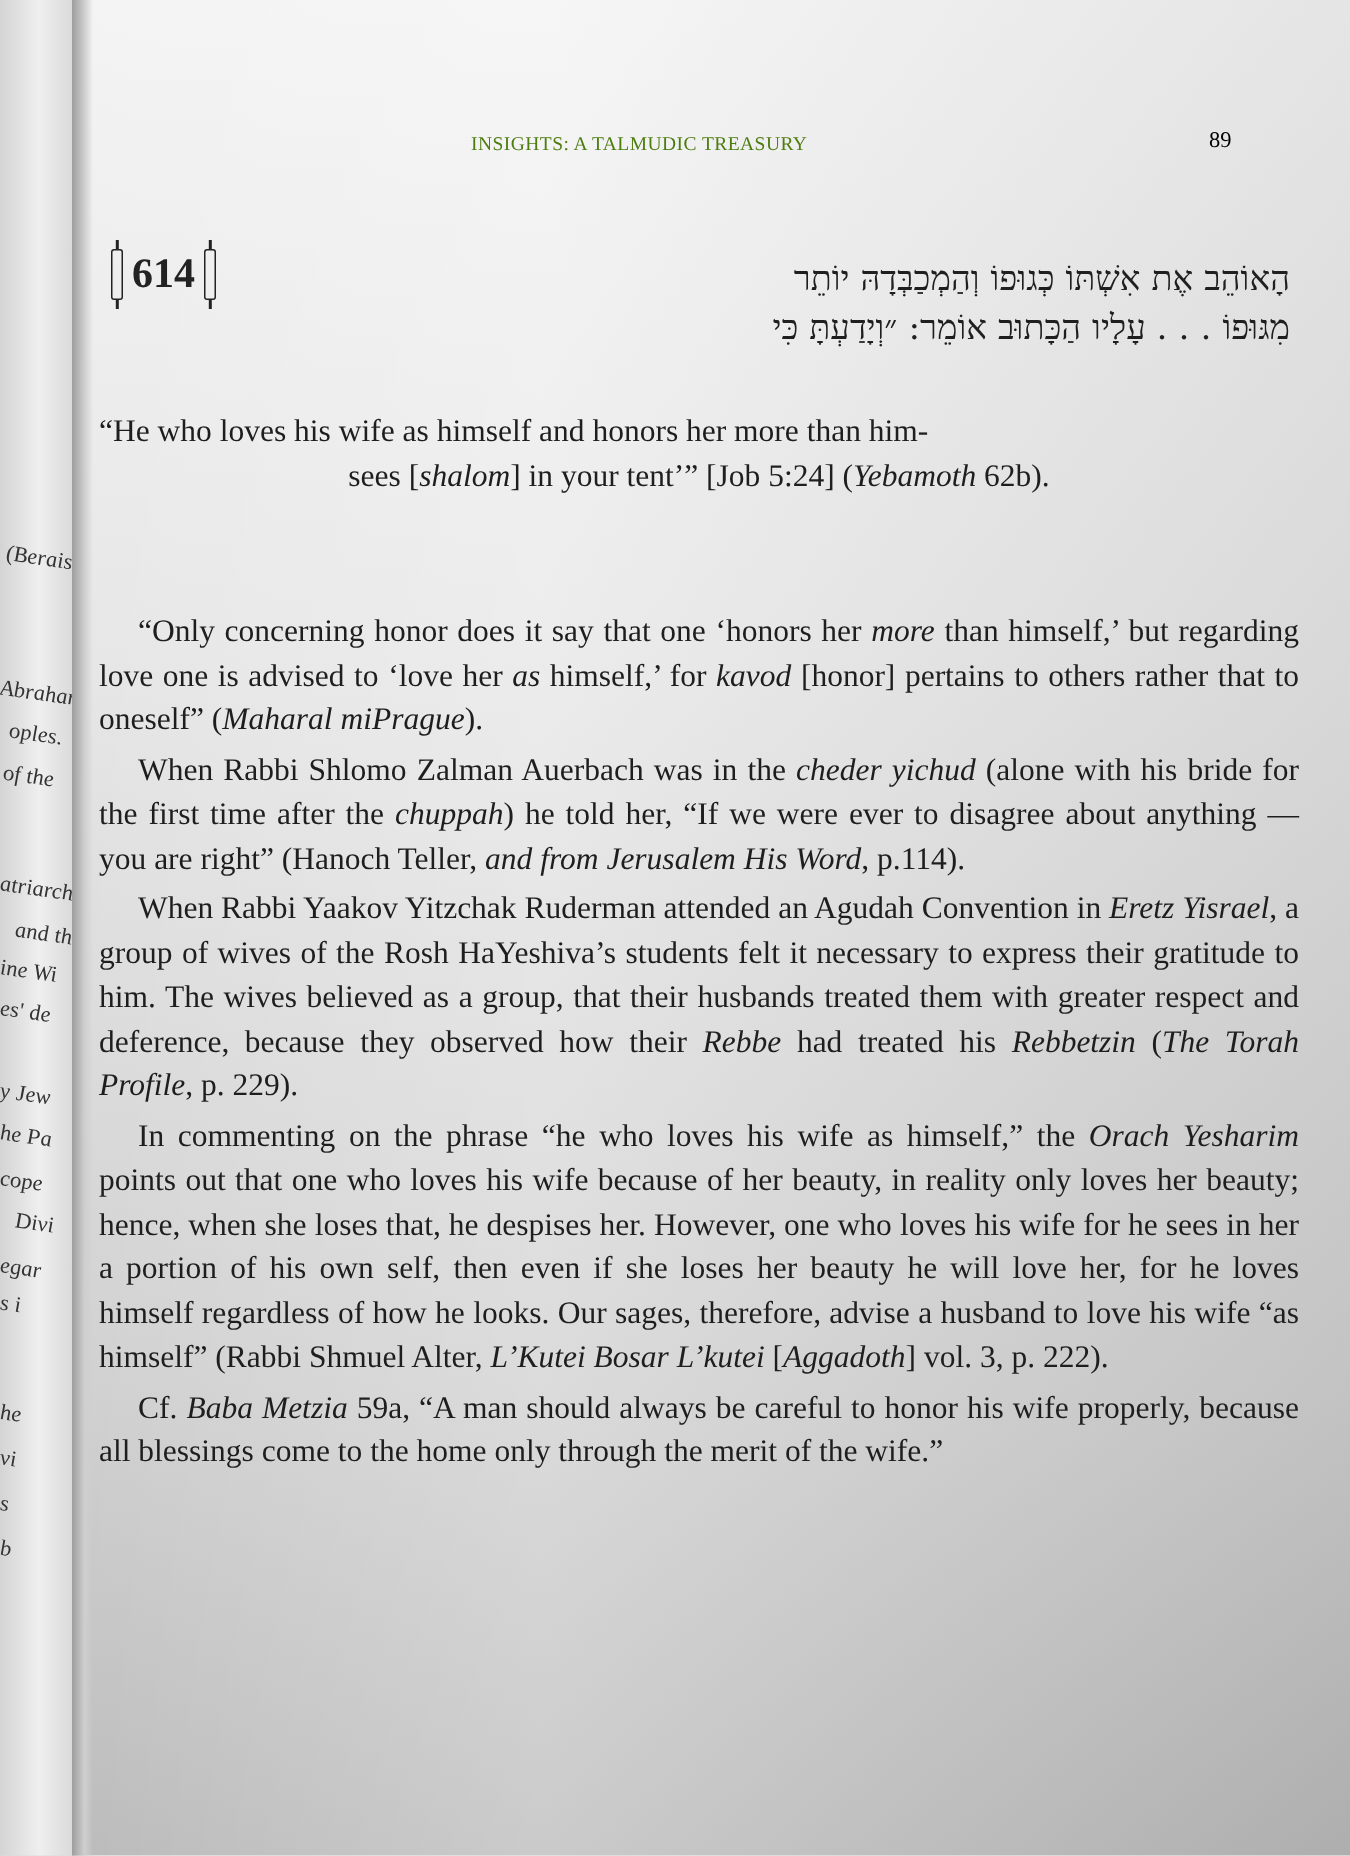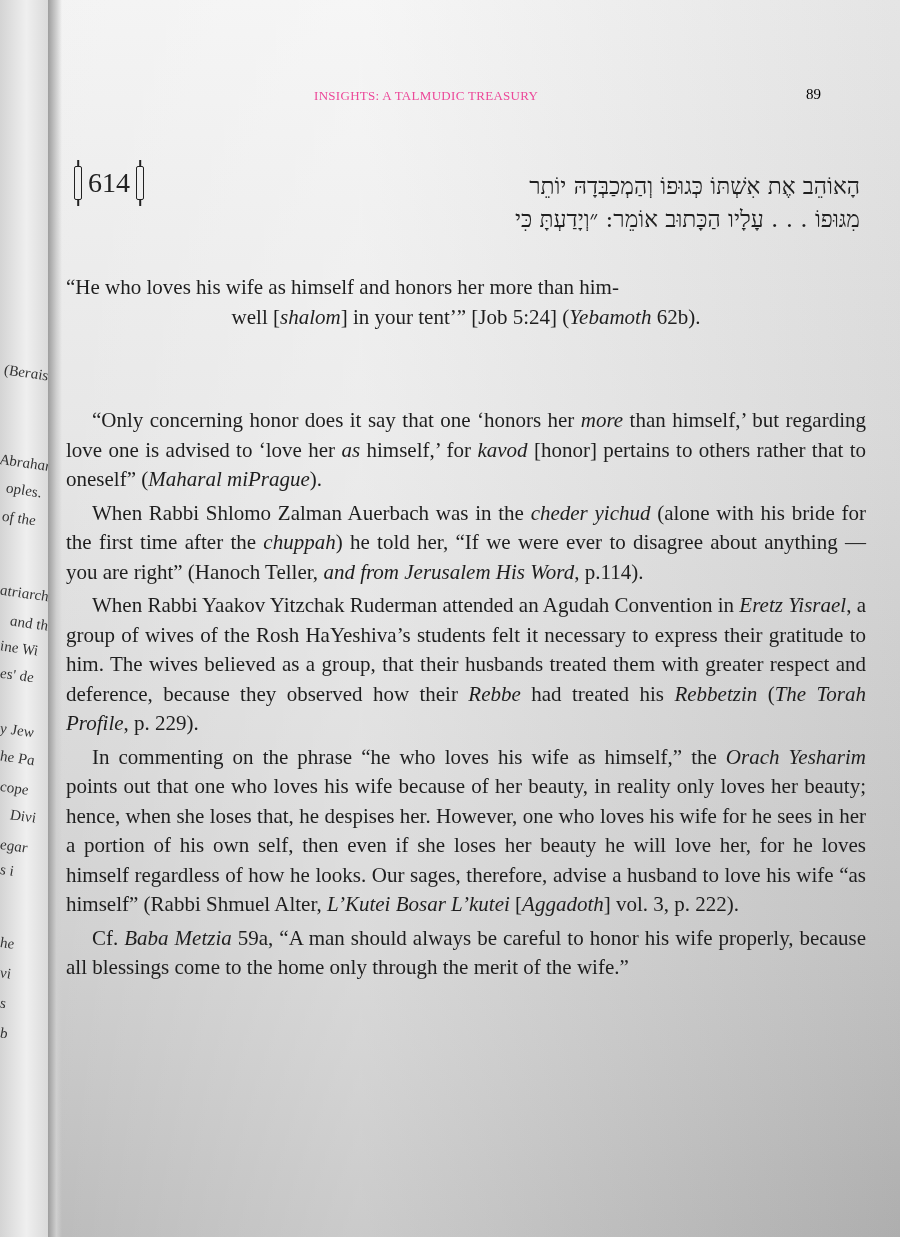--- a/index.html
+++ b/index.html
@@ -25,42 +25,42 @@
     position: absolute; left: 48px; top: 0; width: 14px; height: 1237px;
     background: linear-gradient(90deg, #9d9d9d 0%, #cfcfcf 60%, rgba(230,230,230,0) 100%);
   }
   .left-frag {
     position: absolute; font-size: 15px; font-style: italic; color: #333;
     white-space: nowrap; transform: skewY(8deg);
   }
   
   .running-head {
     position: absolute; top: 88px; left: 314px;
-    font-size: 13px; letter-spacing: 0.3px; color: #ec4899;
+    font-size: 13px; letter-spacing: 0.3px; color: #4d7c0f;
   }
   .page-number {
     position: absolute; top: 86px; left: 806px;
     font-size: 15px; color: #000000;
   }
   
   .entry-number-wrap {
     position: absolute; top: 166px; left: 74px;
     display: flex; align-items: center; gap: 6px;
   }
   .scroll-bracket {
     width: 8px; height: 34px; border: 1.6px solid #222; border-radius: 2px;
     position: relative; box-sizing: border-box;
   }
   .scroll-bracket::before, .scroll-bracket::after {
     content: ""; position: absolute; left: 50%; width: 1.6px; height: 6px;
     background: #222; transform: translateX(-50%);
   }
   .scroll-bracket::before { top: -7px; }
   .scroll-bracket::after { bottom: -7px; }
-  .entry-number { font-size: 28px; font-weight: normal; color: #222; }
+  .entry-number { font-size: 28px; font-weight: bold; color: #222; }
   .hebrew {
     position: absolute; top: 170px; left: 190px; width: 670px;
     direction: rtl; text-align: right;
     font-family: "DejaVu Serif", serif; font-size: 23px; line-height: 33px; color: #1f1f1f;
   }
   .hebrew div { white-space: nowrap; text-align: right; }
   .hebrew .l2 { padding-right: 0; }
   .hebrew .l3 { padding-right: 150px; }
   
   .body {
@@ -110,21 +110,21 @@
   <span class="scroll-bracket"></span>
 </div>
 
 <div class="hebrew">
   <div class="l1">הָאוֹהֵב אֶת אִשְׁתּוֹ כְּגוּפוֹ וְהַמְכַבְּדָהּ יוֹתֵר</div>
   <div class="l2">מִגּוּפוֹ . . . עָלָיו הַכָּתוּב אוֹמֵר: ״וְיָדַעְתָּ כִּי</div>
 </div>
 
 <div class="body translation">
   <div>“He who loves his wife as himself and honors her more than him-</div>
-  <span class="last"><span>well [</span><i>shalom</i><span>] in your tent’” [Job 5:24] (</span><i>Yebamoth</i><span> 62b).</span></span>
+  <span class="last"><span>sees [</span><i>shalom</i><span>] in your tent’” [Job 5:24] (</span><i>Yebamoth</i><span> 62b).</span></span>
 </div>
 
 <div class="body para-block">
   <p class="para"><span>“Only concerning honor does it say that one ‘honors her </span><i>more</i><span> than himself,’ but regarding love one is advised to ‘love her </span><i>as</i><span> himself,’ for </span><i>kavod</i><span> [honor] pertains to others rather that to oneself” (</span><i>Maharal miPrague</i><span>).</span></p>
 
   <p class="para"><span>When Rabbi Shlomo Zalman Auerbach was in the </span><i>cheder yichud</i><span> (alone with his bride for the first time after the </span><i>chuppah</i><span>) he told her, “If we were ever to disagree about anything — you are right” (Hanoch Teller, </span><i>and from Jerusalem His Word</i><span>, p.114).</span></p>
 
   <p class="para"><span>When Rabbi Yaakov Yitzchak Ruderman attended an Agudah Convention in </span><i>Eretz Yisrael</i><span>, a group of wives of the Rosh HaYeshiva’s students felt it necessary to express their gratitude to him. The wives believed as a group, that their husbands treated them with greater respect and deference, because they observed how their </span><i>Rebbe</i><span> had treated his </span><i>Rebbetzin</i><span> (</span><i>The Torah Profile</i><span>, p. 229).</span></p>
 
   <p class="para"><span>In commenting on the phrase “he who loves his wife as himself,” the </span><i>Orach Yesharim</i><span> points out that one who loves his wife because of her beauty, in reality only loves her beauty; hence, when she loses that, he despises her. However, one who loves his wife for he sees in her a portion of his own self, then even if she loses her beauty he will love her, for he loves himself regardless of how he looks. Our sages, therefore, advise a husband to love his wife “as himself” (Rabbi Shmuel Alter, </span><i>L’Kutei Bosar L’kutei</i><span> [</span><i>Aggadoth</i><span>] vol. 3, p. 222).</span></p>

